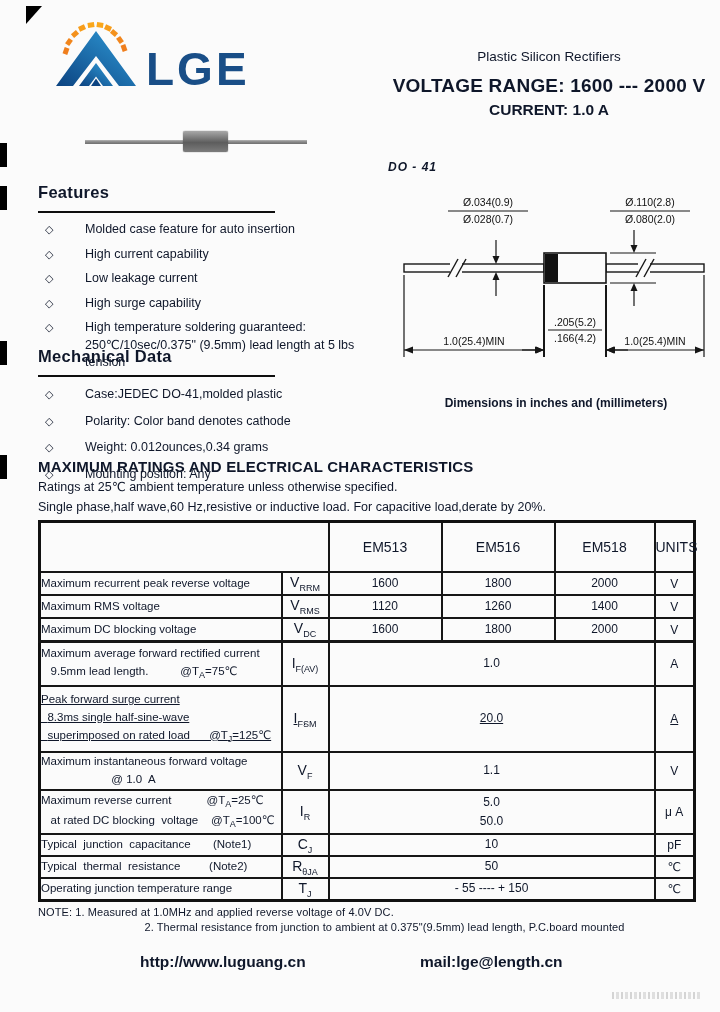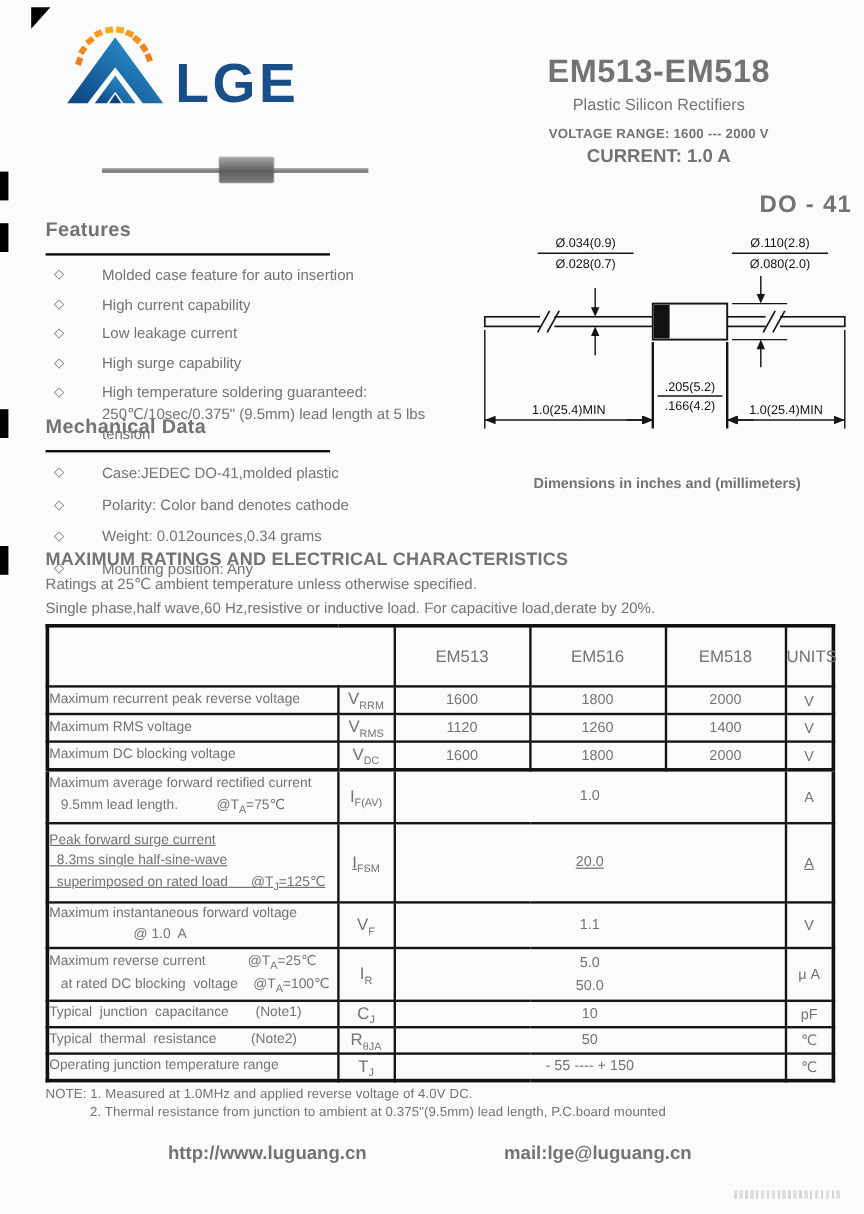--- a/index.html
+++ b/index.html
@@ -1,36 +1,36 @@
 <!DOCTYPE html>
 <html><head>
 <meta charset="utf-8">
 <style>
   html,body{margin:0;padding:0;background:#e8e8e8;}
   .page{position:relative;width:720px;height:1012px;margin:0 auto;background:#fbfbfb;
-        font-family:"Liberation Sans","DejaVu Sans",sans-serif;color:#737373;overflow:hidden;}
+        font-family:"Liberation Sans","DejaVu Sans",sans-serif;color:#0f172a;overflow:hidden;}
 
   
   .corner-mark{position:absolute;left:26px;top:6px;width:0;height:0;
         border-left:16px solid #000;border-bottom:18px solid transparent;}
   .edge-bar{position:absolute;left:0;width:7px;height:24px;background:#000;}
   .fine-print{position:absolute;left:612px;top:992px;width:88px;height:7px;opacity:.40;
         background:repeating-linear-gradient(90deg,#9a9a9a 0 2px,transparent 2px 4px,#b5b5b5 4px 7px,transparent 7px 9px);}
 
   
   #logo{position:absolute;left:50px;top:18px;}
 
   
   .title-block{position:absolute;left:388px;top:44px;width:322px;text-align:center;}
   .part{font-size:27px;font-weight:bold;letter-spacing:.5px;}
   .subtitle{font-size:13.5px;margin-top:5px;}
-  .vr{font-size:11px;font-weight:bold;margin-top:11px;letter-spacing:.2px;}
+  .vr{font-size:19px;font-weight:bold;margin-top:11px;letter-spacing:.2px;}
   .cr{font-size:15.5px;font-weight:bold;margin-top:4px;}
-  .do41{position:absolute;left:388px;top:160px;width:322px;text-align:right;
-        font-size:20px;font-weight:bold;letter-spacing:1px;}
+  .do41{position:absolute;left:388px;top:160px;width:322px;text-align:left;
+        font-size:12px;font-weight:bold;letter-spacing:1px;font-style:italic;}
 
   
   .diode-photo{position:absolute;left:85px;top:131px;width:222px;height:22px;}
   .lead-wire{position:absolute;left:0;top:9px;width:222px;height:4px;
         background:linear-gradient(180deg,#b5b5b5,#8a8a8a 45%,#6f6f6f);}
   .diode-photo .body{position:absolute;left:98px;top:0;width:45px;height:21px;border-radius:2px;
         background:linear-gradient(180deg,#a8a8a8,#5d5d5d 55%,#7c7c7c);box-shadow:0 0 1px #444;}
 
   
   .features{position:absolute;left:38px;top:183px;width:352px;}
@@ -63,21 +63,21 @@
   td.val{font-size:12px;text-align:center;line-height:1.6;}
   td.unit{font-size:12px;text-align:center;}
   #tbl sub{font-size:9px;}
   #tbl tbody tr:nth-child(1) td,#tbl tbody tr:nth-child(2) td,#tbl tbody tr:nth-child(3) td{height:21px;}
   #tbl tbody tr:nth-child(4) td{height:42px;border-top-width:3px;}
   #tbl tbody tr:nth-child(5) td{height:64px;text-decoration:underline;}
   #tbl tbody tr:nth-child(6) td{height:36px;}
   #tbl tbody tr:nth-child(7) td{height:42px;}
   #tbl tbody tr:nth-child(n+8) td{height:20px;}
   .note{font-size:11px;margin-top:4px;letter-spacing:.1px;}
-  .note2{margin-left:37px;margin-top:3px;}
+  .note2{margin-left:37px;margin-top:3px;text-align:center;}
 
   
   .footer{position:absolute;top:953px;left:0;width:720px;font-weight:bold;font-size:15.5px;height:24px;}
   .site{position:absolute;left:140px;}
   .mail{position:absolute;left:420px;}
 </style>
 </head>
 <body>
 
 <div class="page">
@@ -109,21 +109,20 @@
     </g>
     <g>
       <path d="M6,68 L46,13 L86,68 L69,68 L46,38 L23,68 Z" fill="url(#lg)"></path>
       <path d="M29,68 L46,45 L63,68 L53,68 L46,58.5 L39,68 Z" fill="url(#lg)"></path>
       <path d="M41,68 L46,60.5 L51,68 Z" fill="#0c4381"></path>
     </g>
     <text x="96" y="67" font-size="46" font-weight="bold" letter-spacing="3" fill="#194e87">LGE</text>
   </svg>
 
   <div class="title-block">
-    <div class="part">EM513-EM518</div>
     <div class="subtitle">Plastic Silicon Rectifiers</div>
     <div class="vr">VOLTAGE  RANGE:  1600 --- 2000 V</div>
     <div class="cr">CURRENT:  1.0 A</div>
   </div>
   <div class="do41">DO - 41</div>
 
   <div class="diode-photo">
     <div class="lead-wire"></div>
     <div class="body"></div>
   </div>
@@ -338,17 +337,17 @@
             <td class="unit">℃</td>
           </tr>
         </tbody>
     </table>
     <div class="note">NOTE:  1. Measured at 1.0MHz and applied reverse voltage of 4.0V DC.</div>
     <div class="note note2">2. Thermal  resistance  from  junction  to  ambient at 0.375"(9.5mm) lead length, P.C.board mounted</div>
   </section>
 
   <div class="footer">
     <span class="site">http://www.luguang.cn</span>
-    <span class="mail">mail:lge@luguang.cn</span>
+    <span class="mail">mail:lge@length.cn</span>
   </div>
   <div class="fine-print"></div>
 
 </div>
 
 </body></html>

